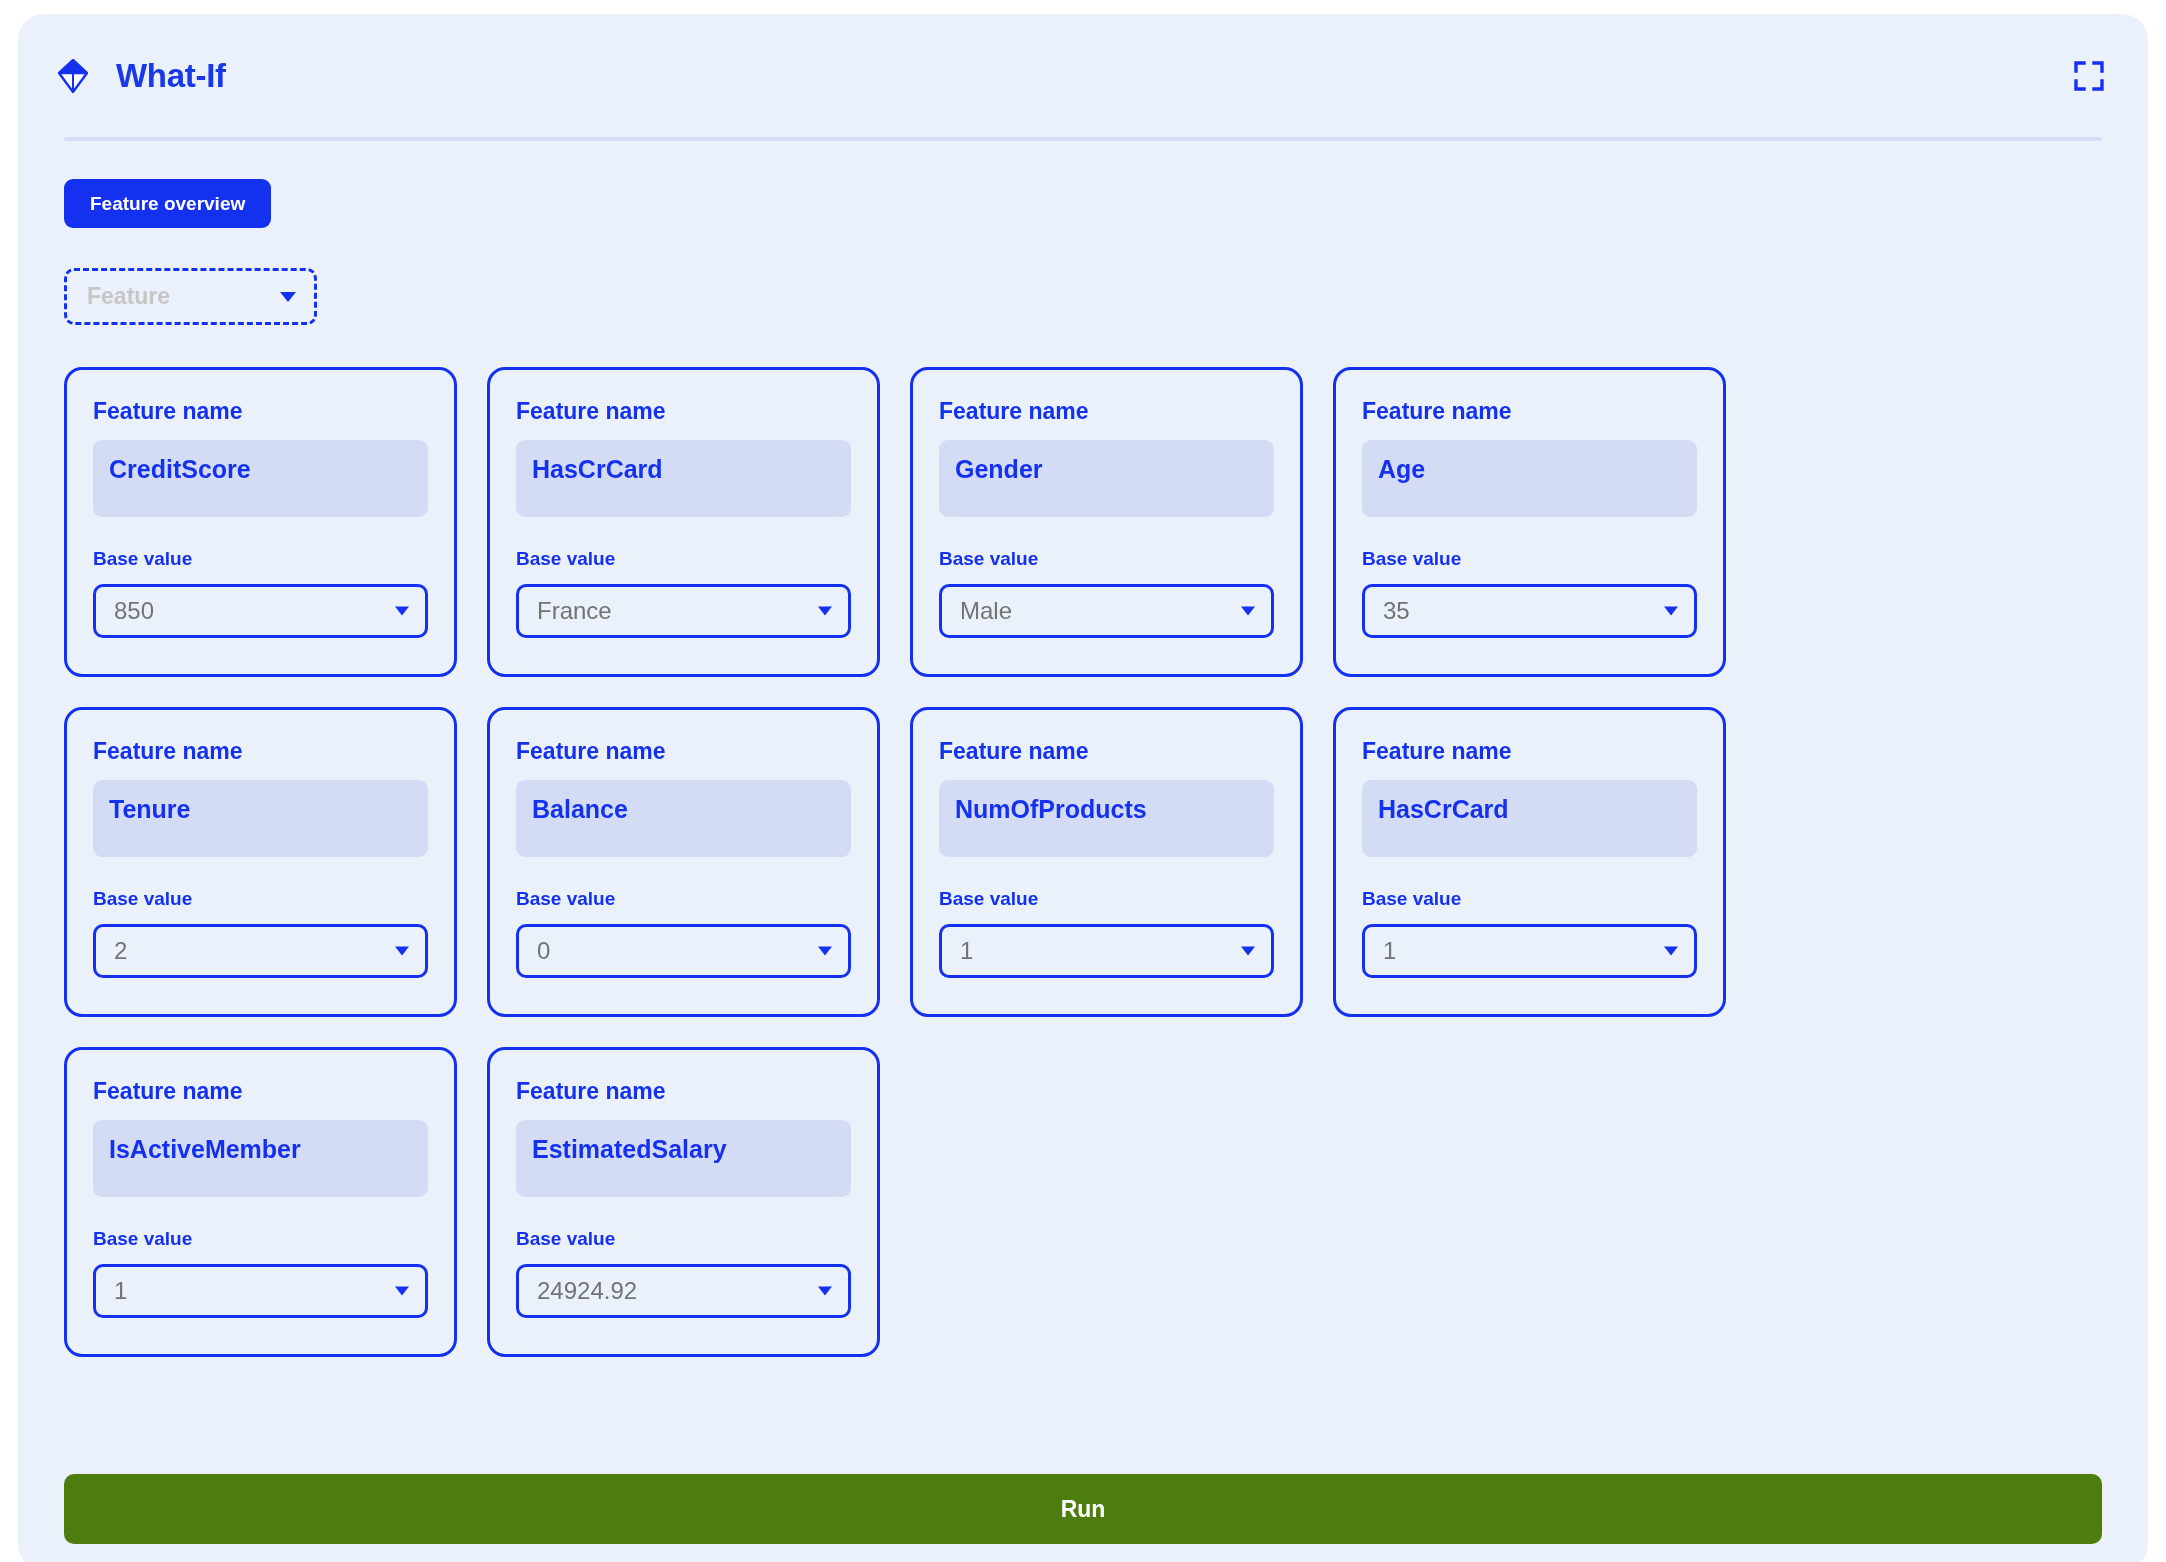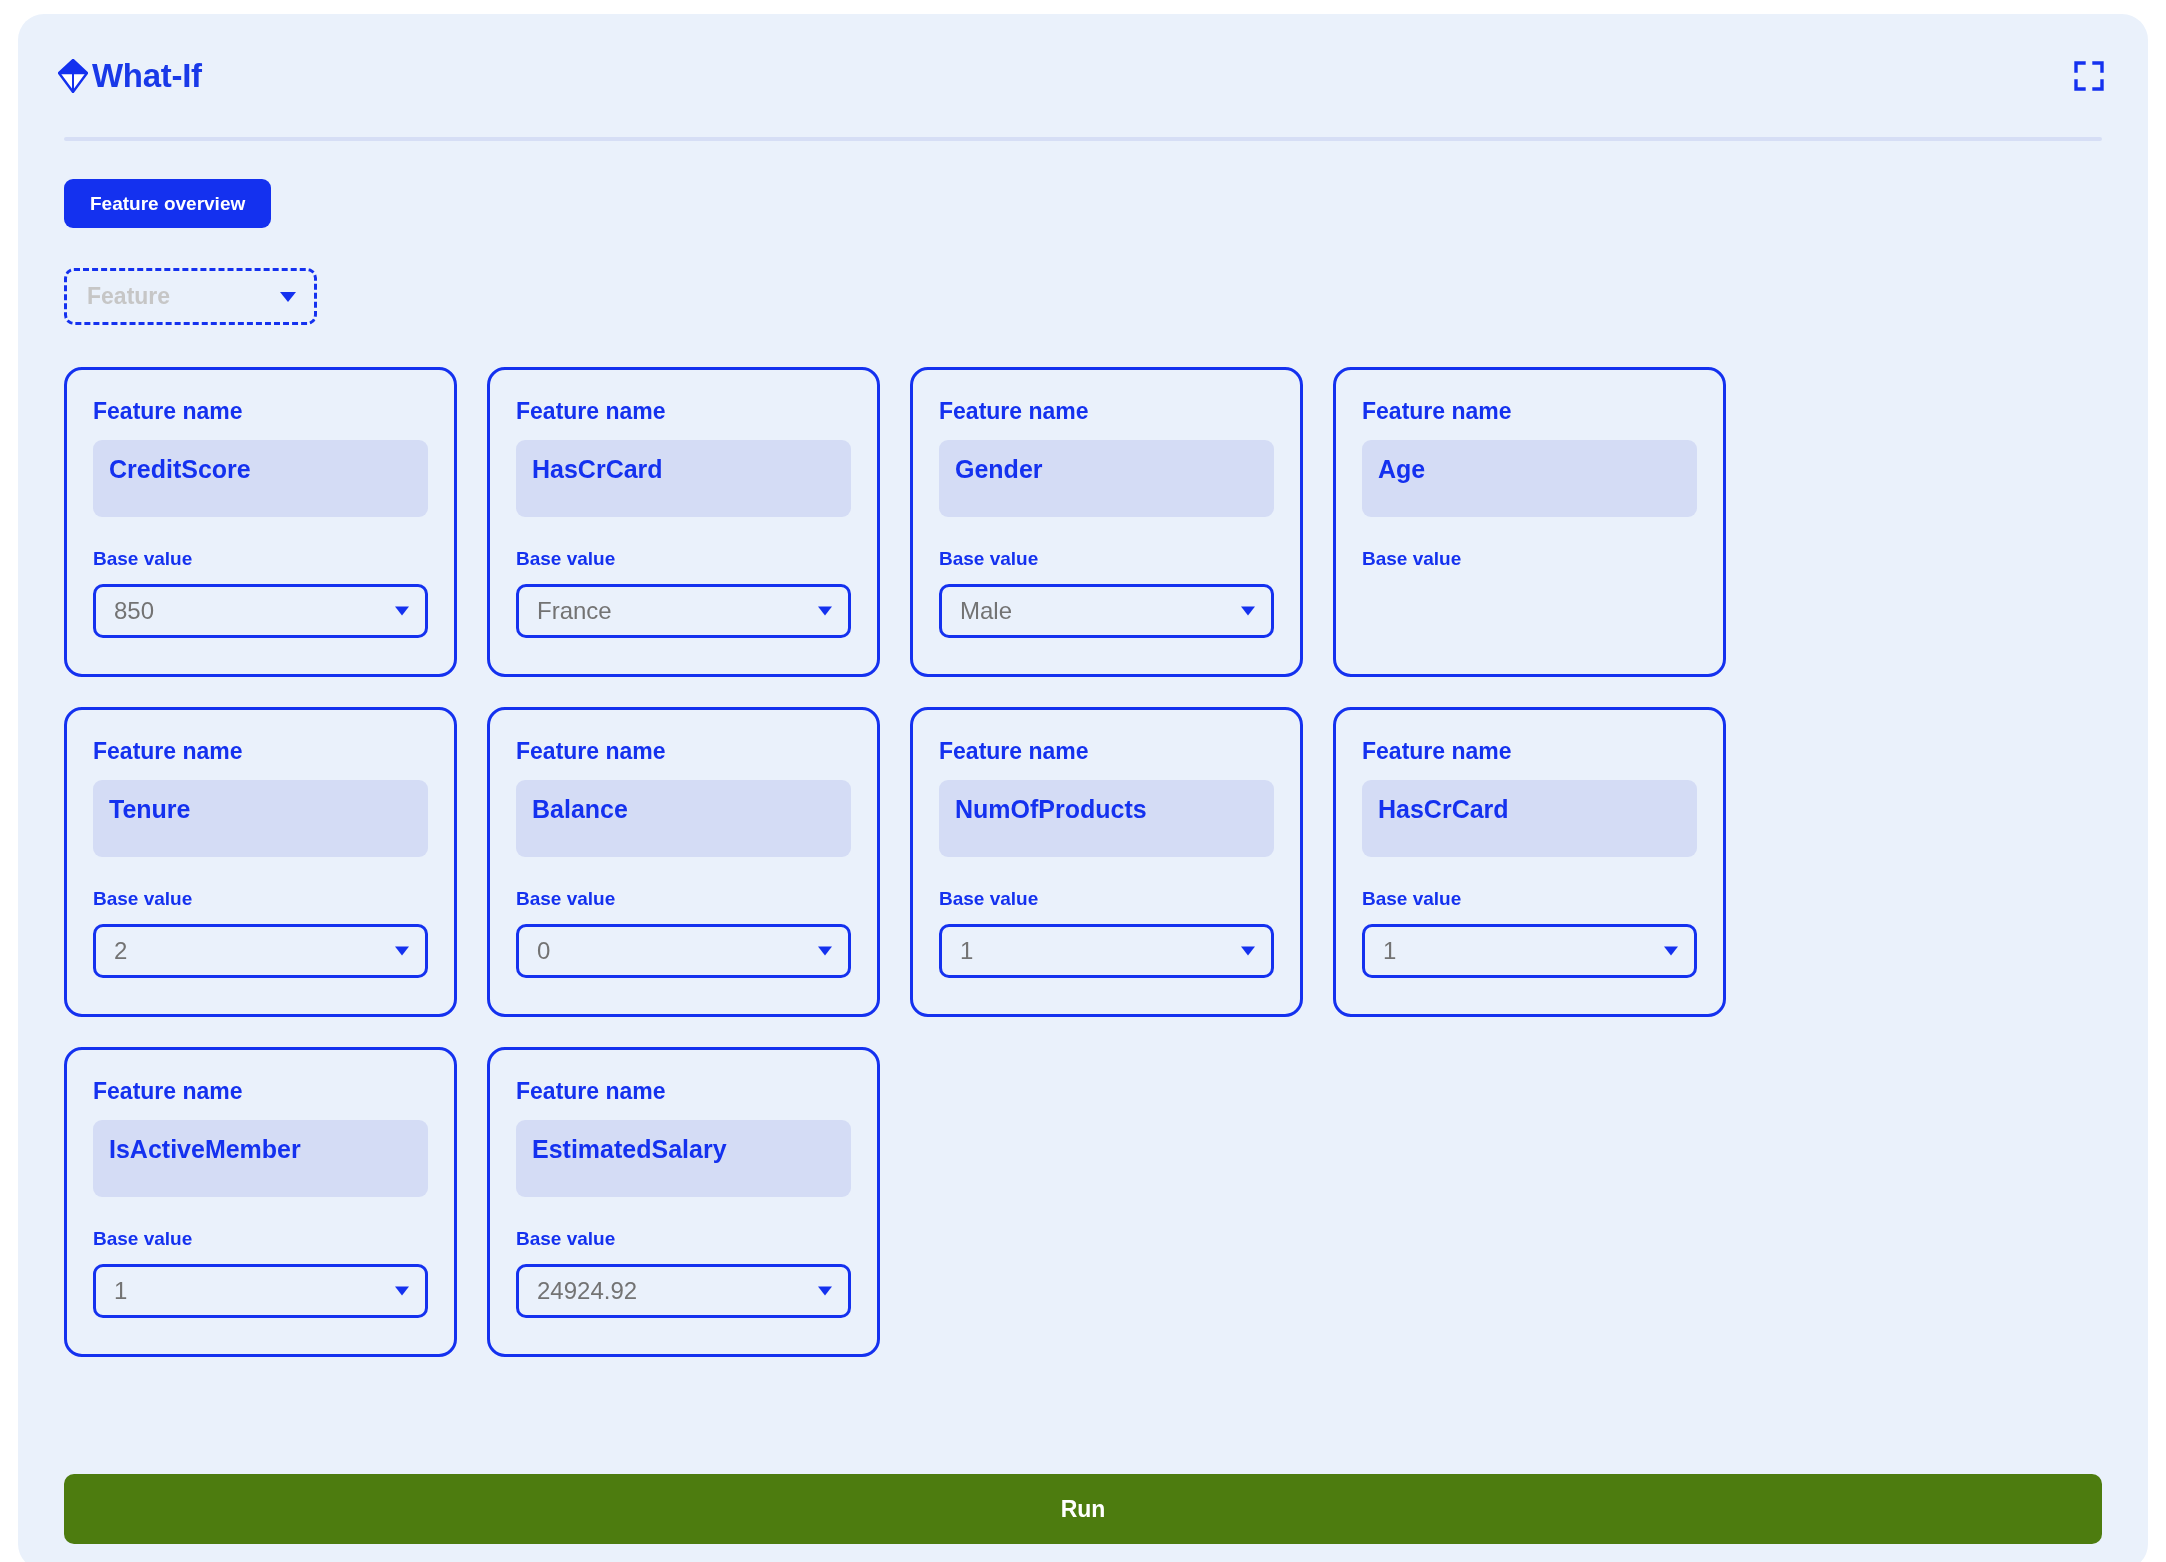--- a/index.html
+++ b/index.html
@@ -29,21 +29,21 @@
   #app-header {
     position: relative;
     height: 123px;
     padding: 0 40px 0 40px;
     display: flex;
     align-items: center;
   }
   #brand {
     display: flex;
     align-items: center;
-    gap: 4px;
+    gap: 28px;
   }
   #gem-icon { width: 30px; height: 34px; display: block; flex: none; }
   #app-title {
     font-size: 33px;
     font-weight: bold;
     color: #1939e8;
     letter-spacing: -0.3px;
     line-height: 1;
   }
   #fullscreen-button {
@@ -276,20 +276,24 @@
           <div class="base-value-label">Base value</div>
           <div class="base-value-select">
             <span class="base-value-text">Male</span>
             <span class="caret-sm"></span>
           </div>
         </div>
         <div class="feature-card">
           <div class="card-label">Feature name</div>
           <div class="feature-name-field"><span class="feature-name-text">Age</span></div>
           <div class="base-value-label">Base value</div>
+          <div class="base-value-select">
+            <span class="base-value-text">35</span>
+            <span class="caret-sm"></span>
+          </div>
         </div>
         <div class="feature-card">
           <div class="card-label">Feature name</div>
           <div class="feature-name-field"><span class="feature-name-text">Tenure</span></div>
           <div class="base-value-label">Base value</div>
           <div class="base-value-select">
             <span class="base-value-text">2</span>
             <span class="caret-sm"></span>
           </div>
         </div>

